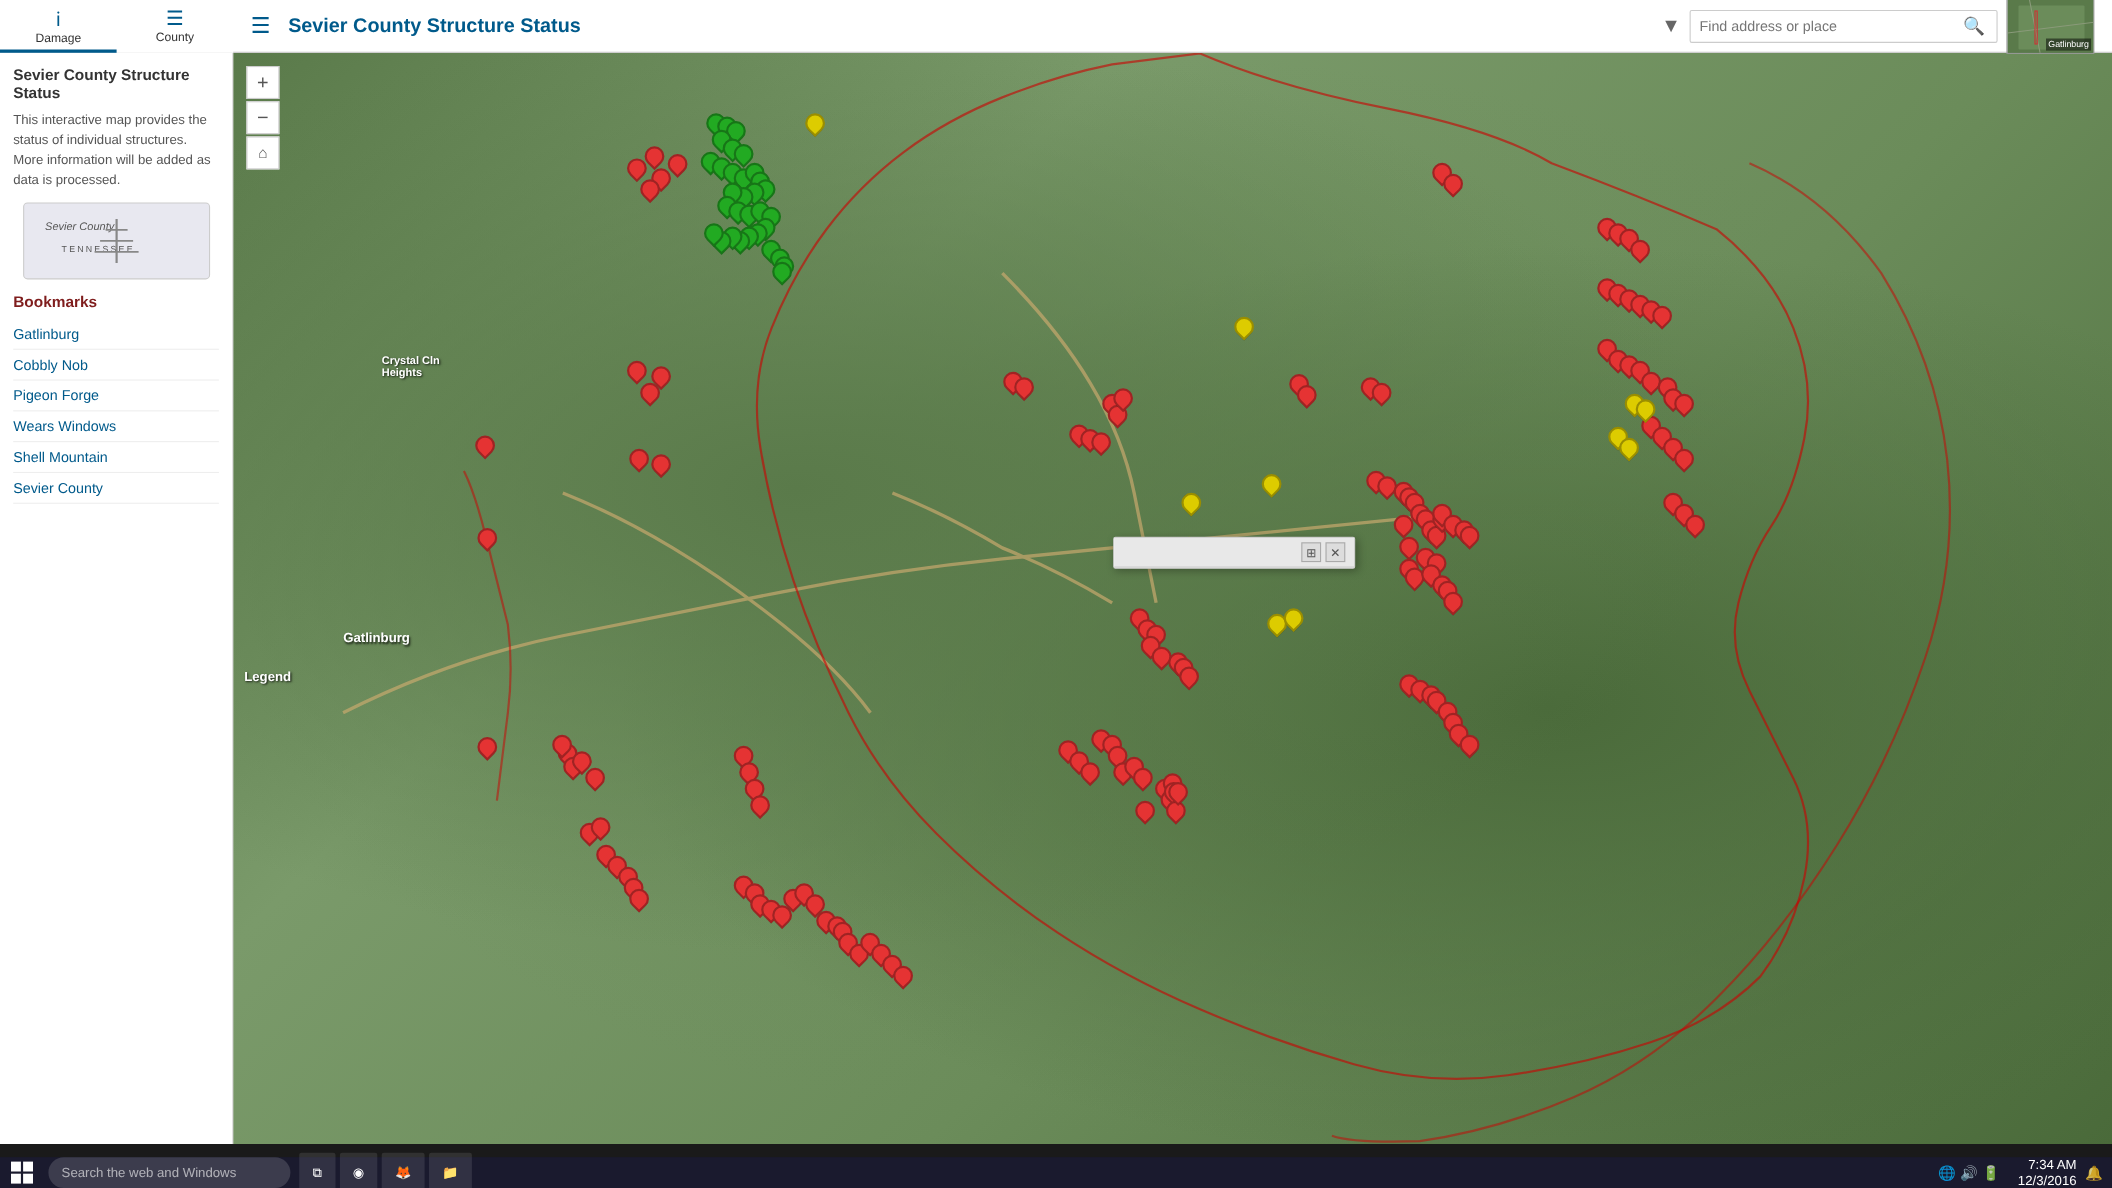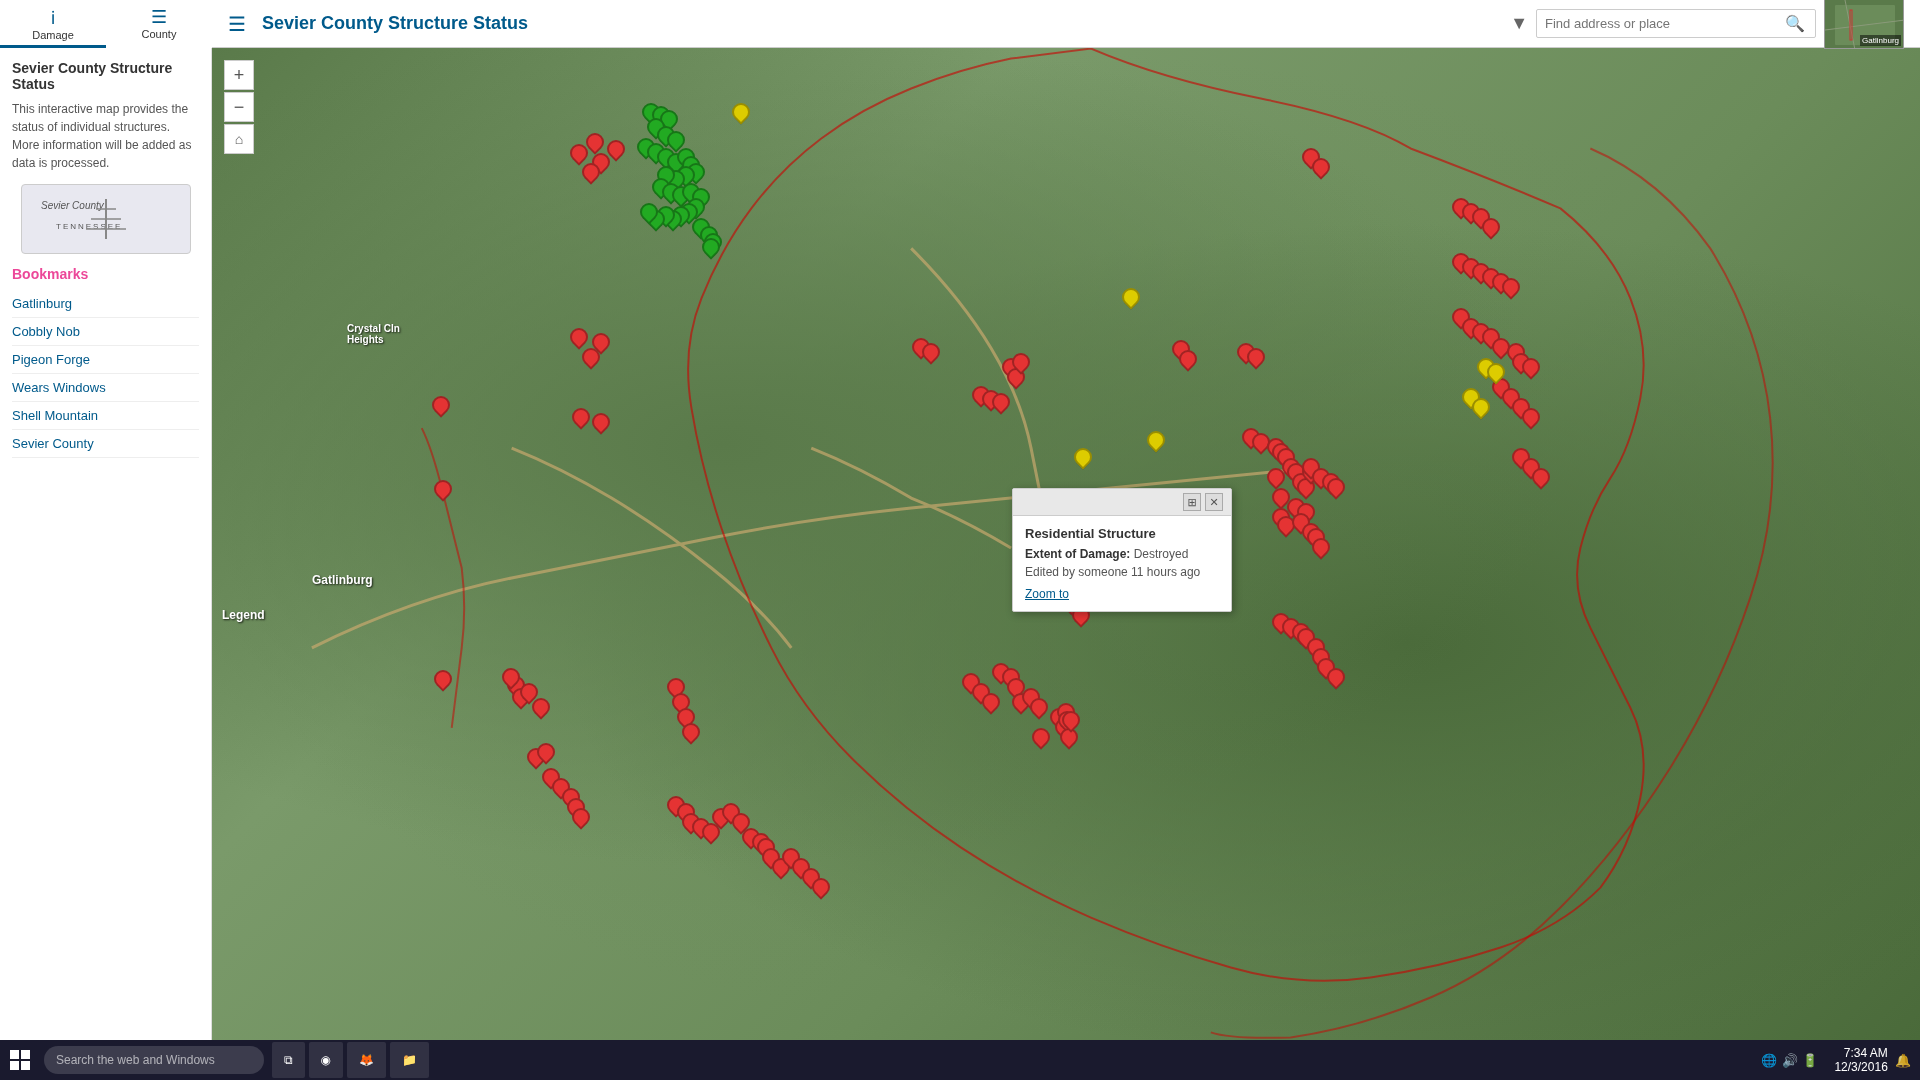--- a/index.html
+++ b/index.html
@@ -146,21 +146,21 @@
       border: 1px solid #ccc;
       border-radius: 4px;
     }
     .sidebar-logo svg {
       width: 150px;
       height: 60px;
     }
     .bookmarks-section h3 {
       font-size: 14px;
       font-weight: bold;
-      color: #ec4899;
+      color: #7f1d1d;
       margin-bottom: 8px;
       margin-top: 4px;
     }
     .bookmark-item {
       font-size: 13px;
       color: #005a8b;
       padding: 6px 0;
       cursor: pointer;
       border-bottom: 1px solid #eee;
       text-decoration: none;
@@ -285,21 +285,21 @@
       margin-top: 8px;
       display: block;
     }
 
     
     .taskbar {
       position: absolute;
       bottom: 0;
       left: 0;
       right: 0;
-      height: 40px;
+      height: 28px;
       background: #1a1a2e;
       display: flex;
       align-items: center;
       z-index: 200;
     }
     .taskbar-start {
       width: 40px;
       height: 40px;
       display: flex;
       align-items: center;
@@ -674,29 +674,20 @@
     <div class="map-control-btn">+</div>
     <div class="map-control-btn">−</div>
     <div class="map-control-btn" style="font-size: 14px;">⌂</div>
   </div>
 
   <div class="map-popup">
     <div class="popup-header">
       <div class="popup-btn">⊞</div>
       <div class="popup-btn">✕</div>
     </div>
-    <div class="popup-body">
-      <div class="popup-title">Residential Structure</div>
-      <div class="popup-field">
-        <span class="label">Extent of Damage: </span>
-        <span>Destroyed</span>
-      </div>
-      <div class="popup-field">Edited by someone 11 hours ago</div>
-      <a class="popup-link">Zoom to</a>
-    </div>
   </div>
 </div>
 
 <div class="taskbar">
   <div class="taskbar-start">
     <div class="windows-logo">
       <div></div>
         <div></div>
         <div></div>
         <div></div>

